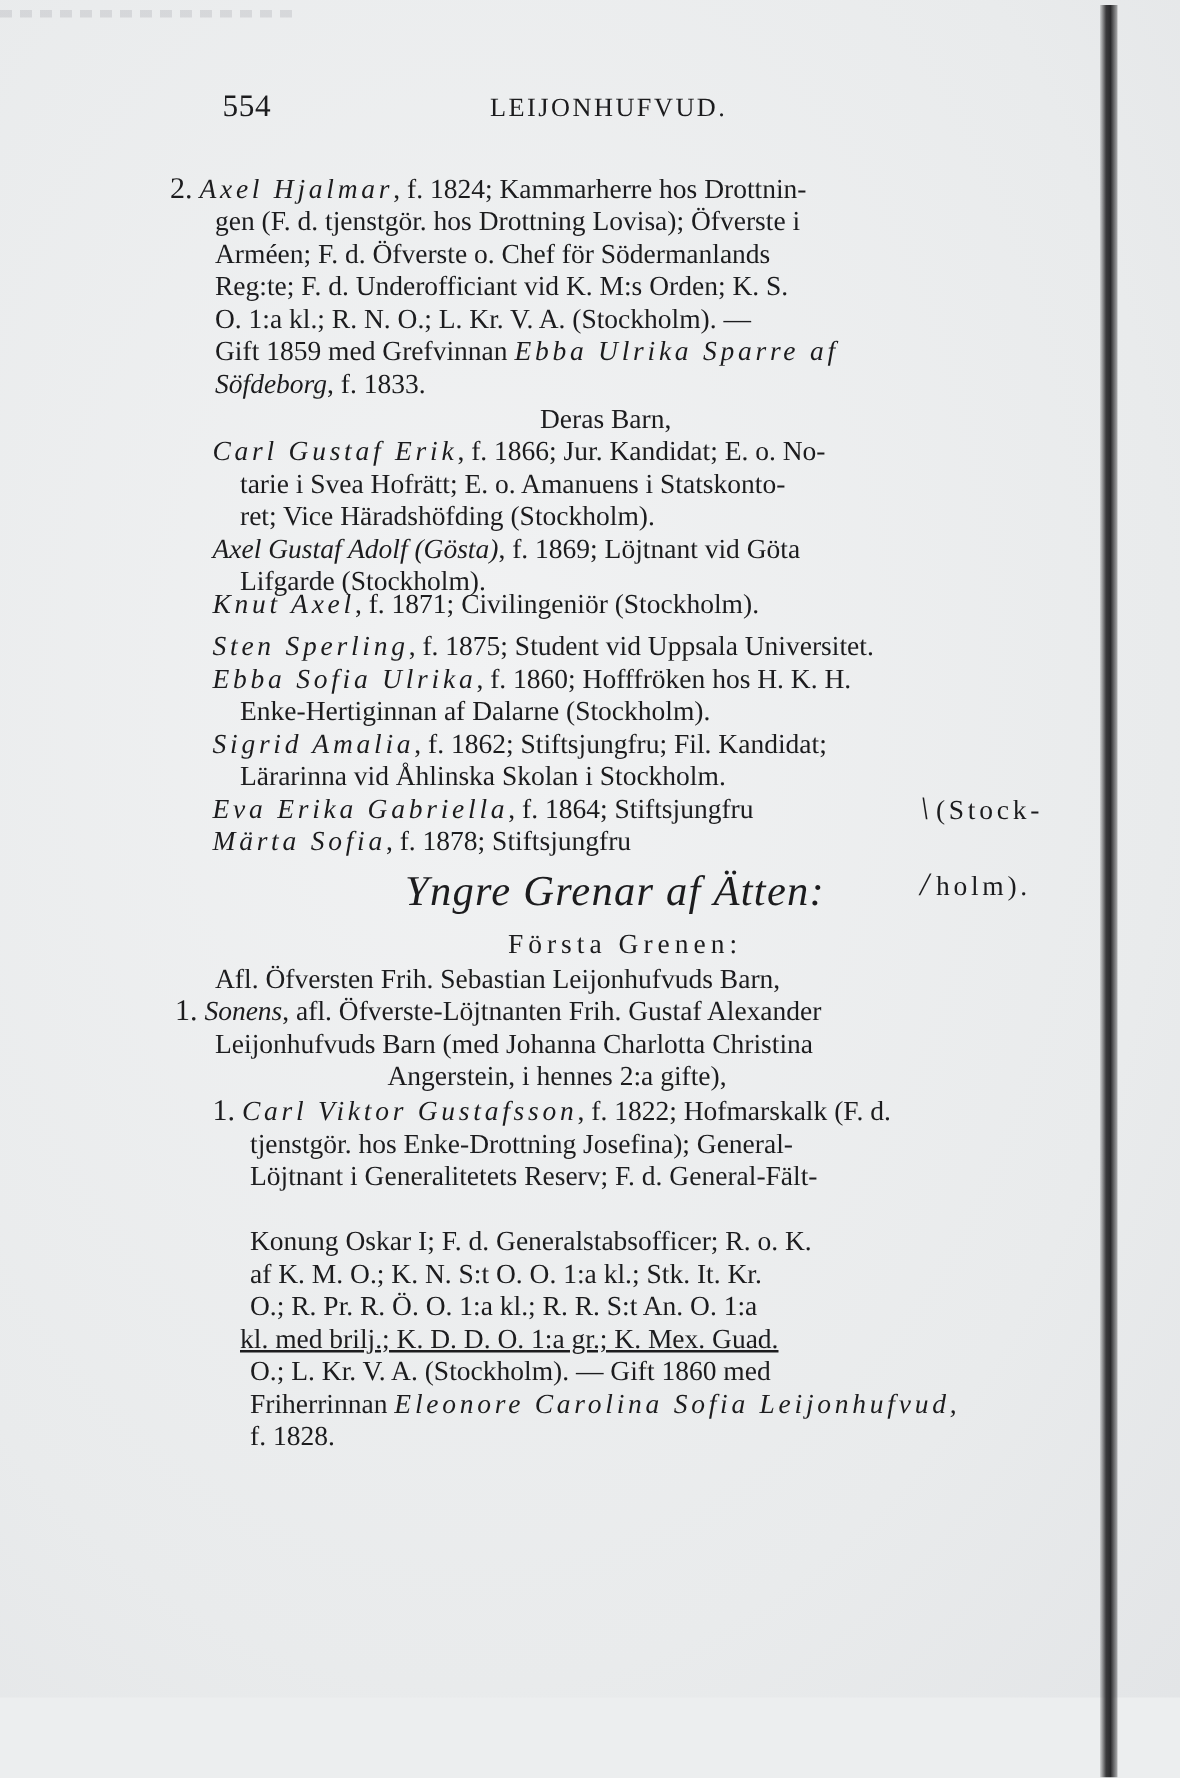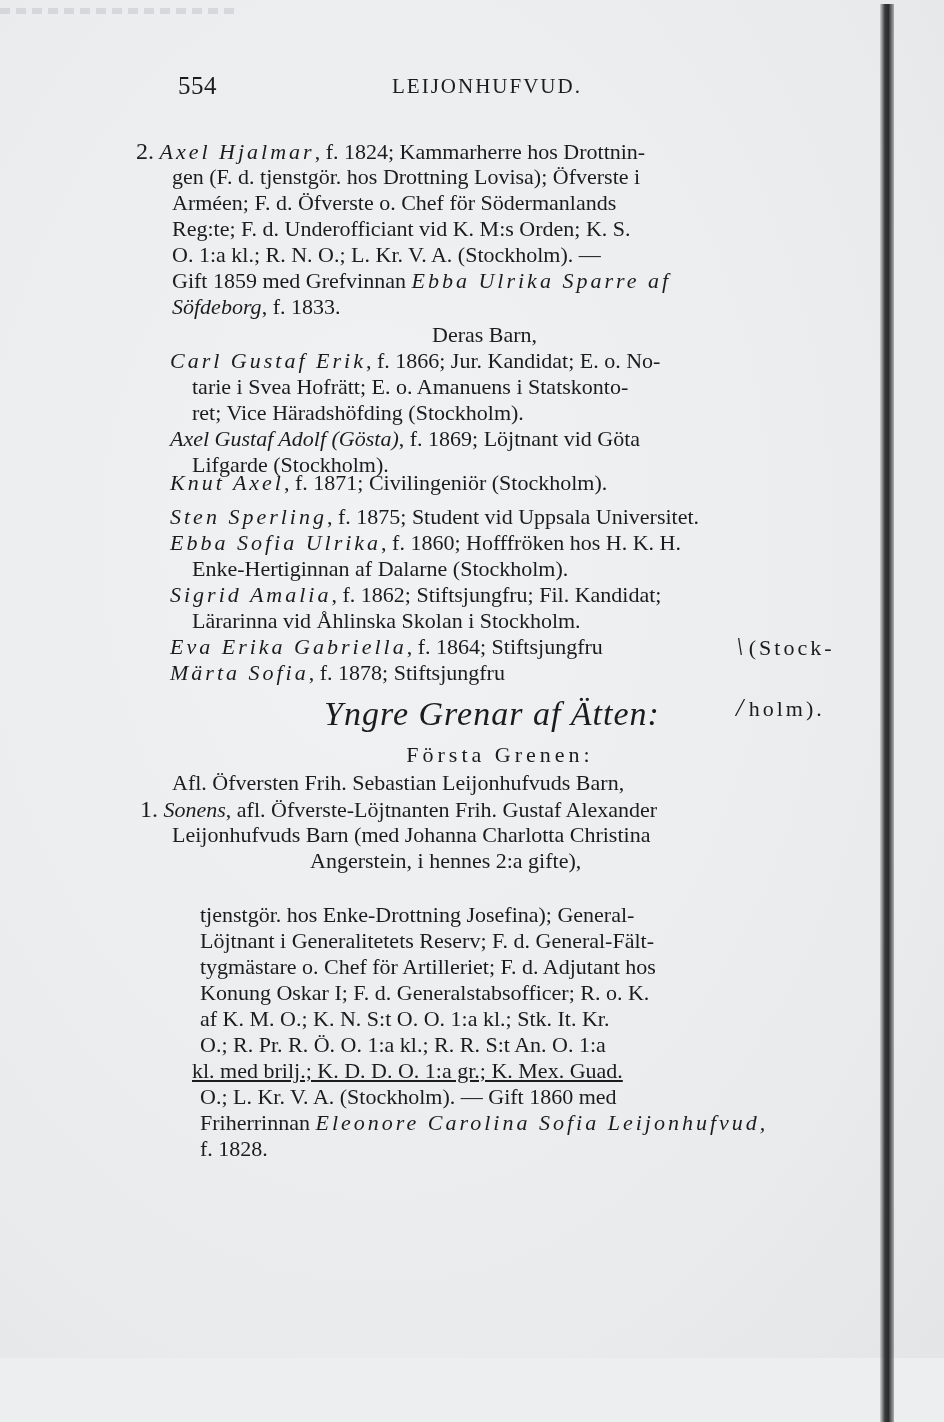--- a/index.html
+++ b/index.html
@@ -114,23 +114,26 @@
   <div class="line subheading" style="left:0;top:740px;width:944px;text-align:center;padding-left:28px;">Första Grenen:</div>
   <div class="line" style="left:172px;top:768px;">Afl. Öfversten Frih. Sebastian Leijonhufvuds Barn,</div>
 
   <div class="line" style="left:140px;top:794px;">
     <span class="num">1.</span>
     <span class="it">Sonens</span><span>, afl. Öfverste-Löjtnanten Frih. Gustaf Alexander</span>
   </div>
   <div class="line" style="left:172px;top:820px;">Leijonhufvuds Barn (med Johanna Charlotta Christina</div>
   <div class="line" style="left:310px;top:846px;">Angerstein, i hennes 2:a gifte),</div>
 
+  <div class="line" style="left:170px;top:874px;">
+    <span class="num">1.</span>
+    <span class="it sp">Carl Viktor Gustafsson</span><span>, f. 1822; Hofmarskalk (F. d.</span>
+  </div>
   <div class="line" style="left:200px;top:900px;">tjenstgör. hos Enke-Drottning Josefina); General-</div>
   <div class="line" style="left:200px;top:926px;">Löjtnant i Generalitetets Reserv; F. d. General-Fält-</div>
-  <div class="line" style="left:200px;top:952px;">tygmästare o. Chef för Artilleriet; F. d. Adjutant hos</div>
   <div class="line" style="left:200px;top:978px;">Konung Oskar I; F. d. Generalstabsofficer; R. o. K.</div>
   <div class="line" style="left:200px;top:1004px;">af K. M. O.; K. N. S:t O. O. 1:a kl.; Stk. It. Kr.</div>
   <div class="line" style="left:200px;top:1030px;">O.; R. Pr. R. Ö. O. 1:a kl.; R. R. S:t An. O. 1:a</div>
   <div class="line" style="left:192px;top:1056px;text-decoration:underline;">kl. med brilj.; K. D. D. O. 1:a gr.; K. Mex. Guad.</div>
   <div class="line" style="left:200px;top:1082px;">O.; L. Kr. V. A. (Stockholm). — Gift 1860 med</div>
   <div class="line" style="left:200px;top:1108px;font-family:Liberation Serif, serif;">
     <span>Friherrinnan </span><span class="it sp">Eleonore Carolina Sofia Leijonhufvud,</span>
   </div>
   <div class="line" style="left:200px;top:1134px;">f. 1828.</div>
 </div>

